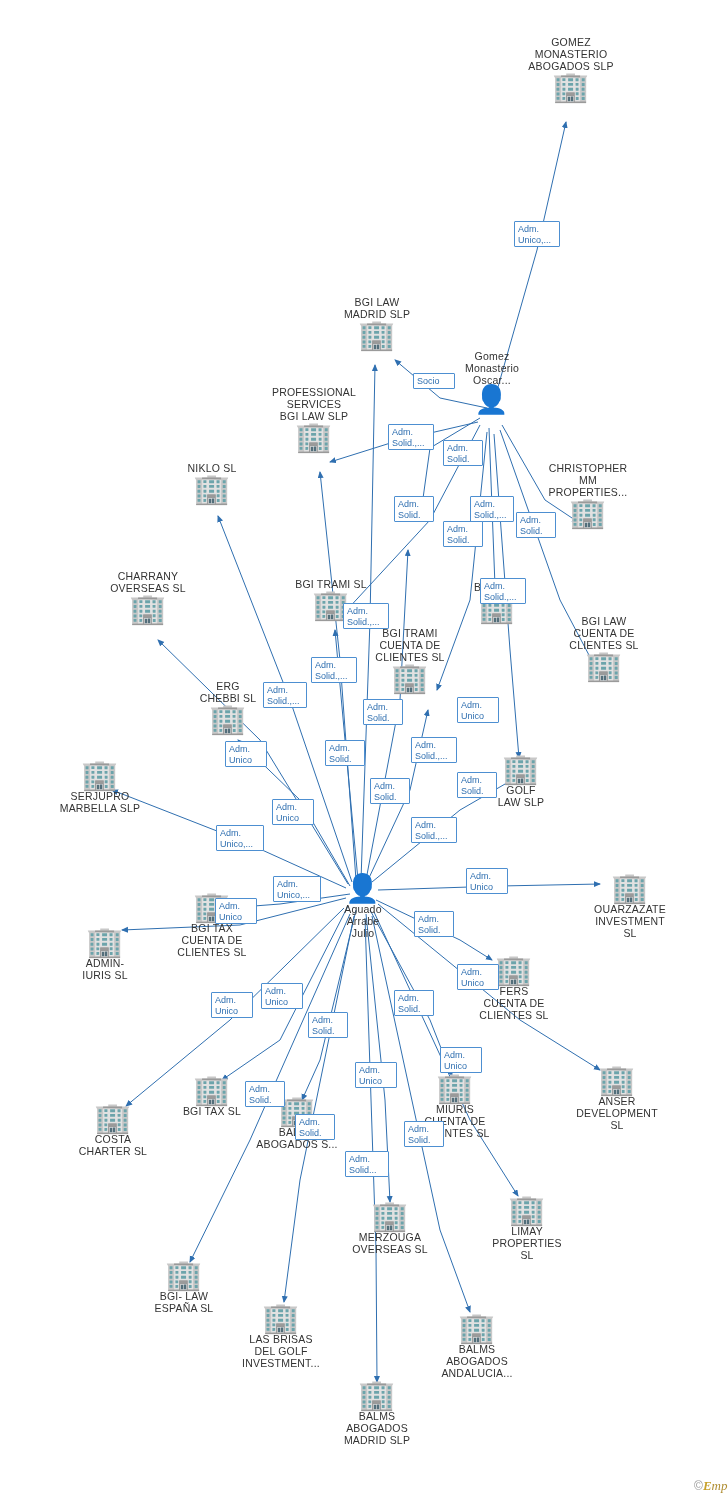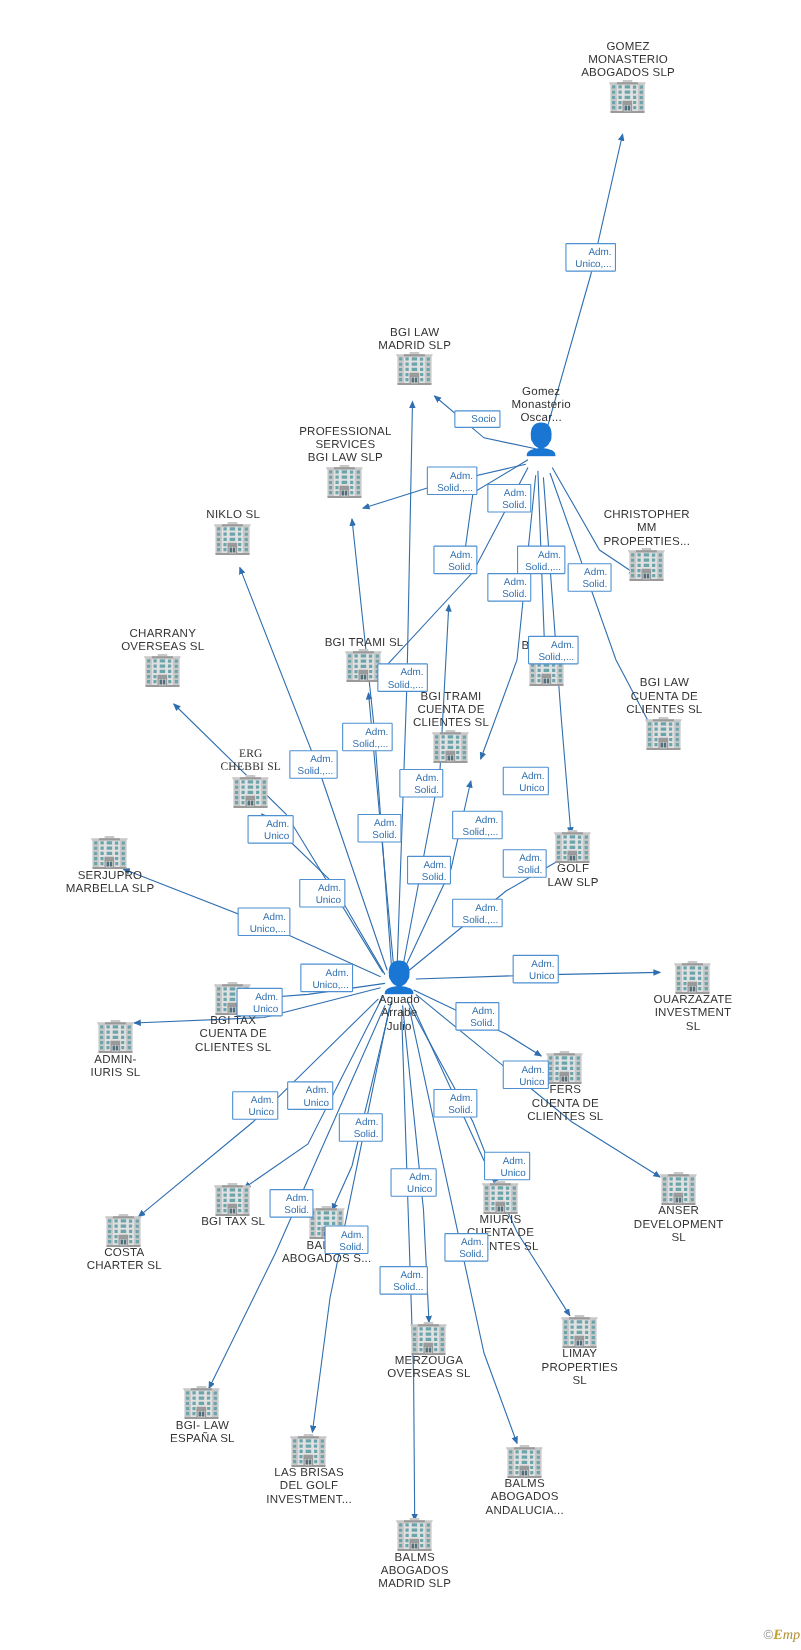--- a/index.html
+++ b/index.html
@@ -59,21 +59,21 @@
   }
   .node.label-above .label { order: -1; }
   .node.label-above { display: flex; flex-direction: column; }
   .edge-label {
     position: absolute;
     background: #ffffff;
     border: 1px solid #4d8fd1;
     color: #2f6fb0;
     font-size: 9px;
     line-height: 10.5px;
-    text-align: right;
+    text-align: left;
     padding: 2px 3px;
     white-space: pre-line;
     border-radius: 1px;
     box-sizing: border-box;
   }
   .watermark {
     position: absolute;
     right: 8px;
     bottom: 6px;
     font-size: 13px;
@@ -201,21 +201,21 @@
     <span class="glyph">🏢</span>
   </div>
 
   <div class="node company label-above" style="left:604px; top:615px;">
     <span class="label">BGI LAW
 CUENTA DE
 CLIENTES  SL</span>
     <span class="glyph">🏢</span>
   </div>
 
-  <div class="node company label-above" style="left:228px; top:680px;font-family:Liberation Serif, serif;">
+  <div class="node company label-above" style="left:228px; top:680px;">
     <span class="label">ERG
 CHEBBI  SL</span>
     <span class="glyph">🏢</span>
   </div>
 
   <div class="node company label-above" style="left:410px; top:627px;">
     <span class="label">BGI TRAMI
 CUENTA DE
 CLIENTES  SL</span>
     <span class="glyph">🏢</span>

